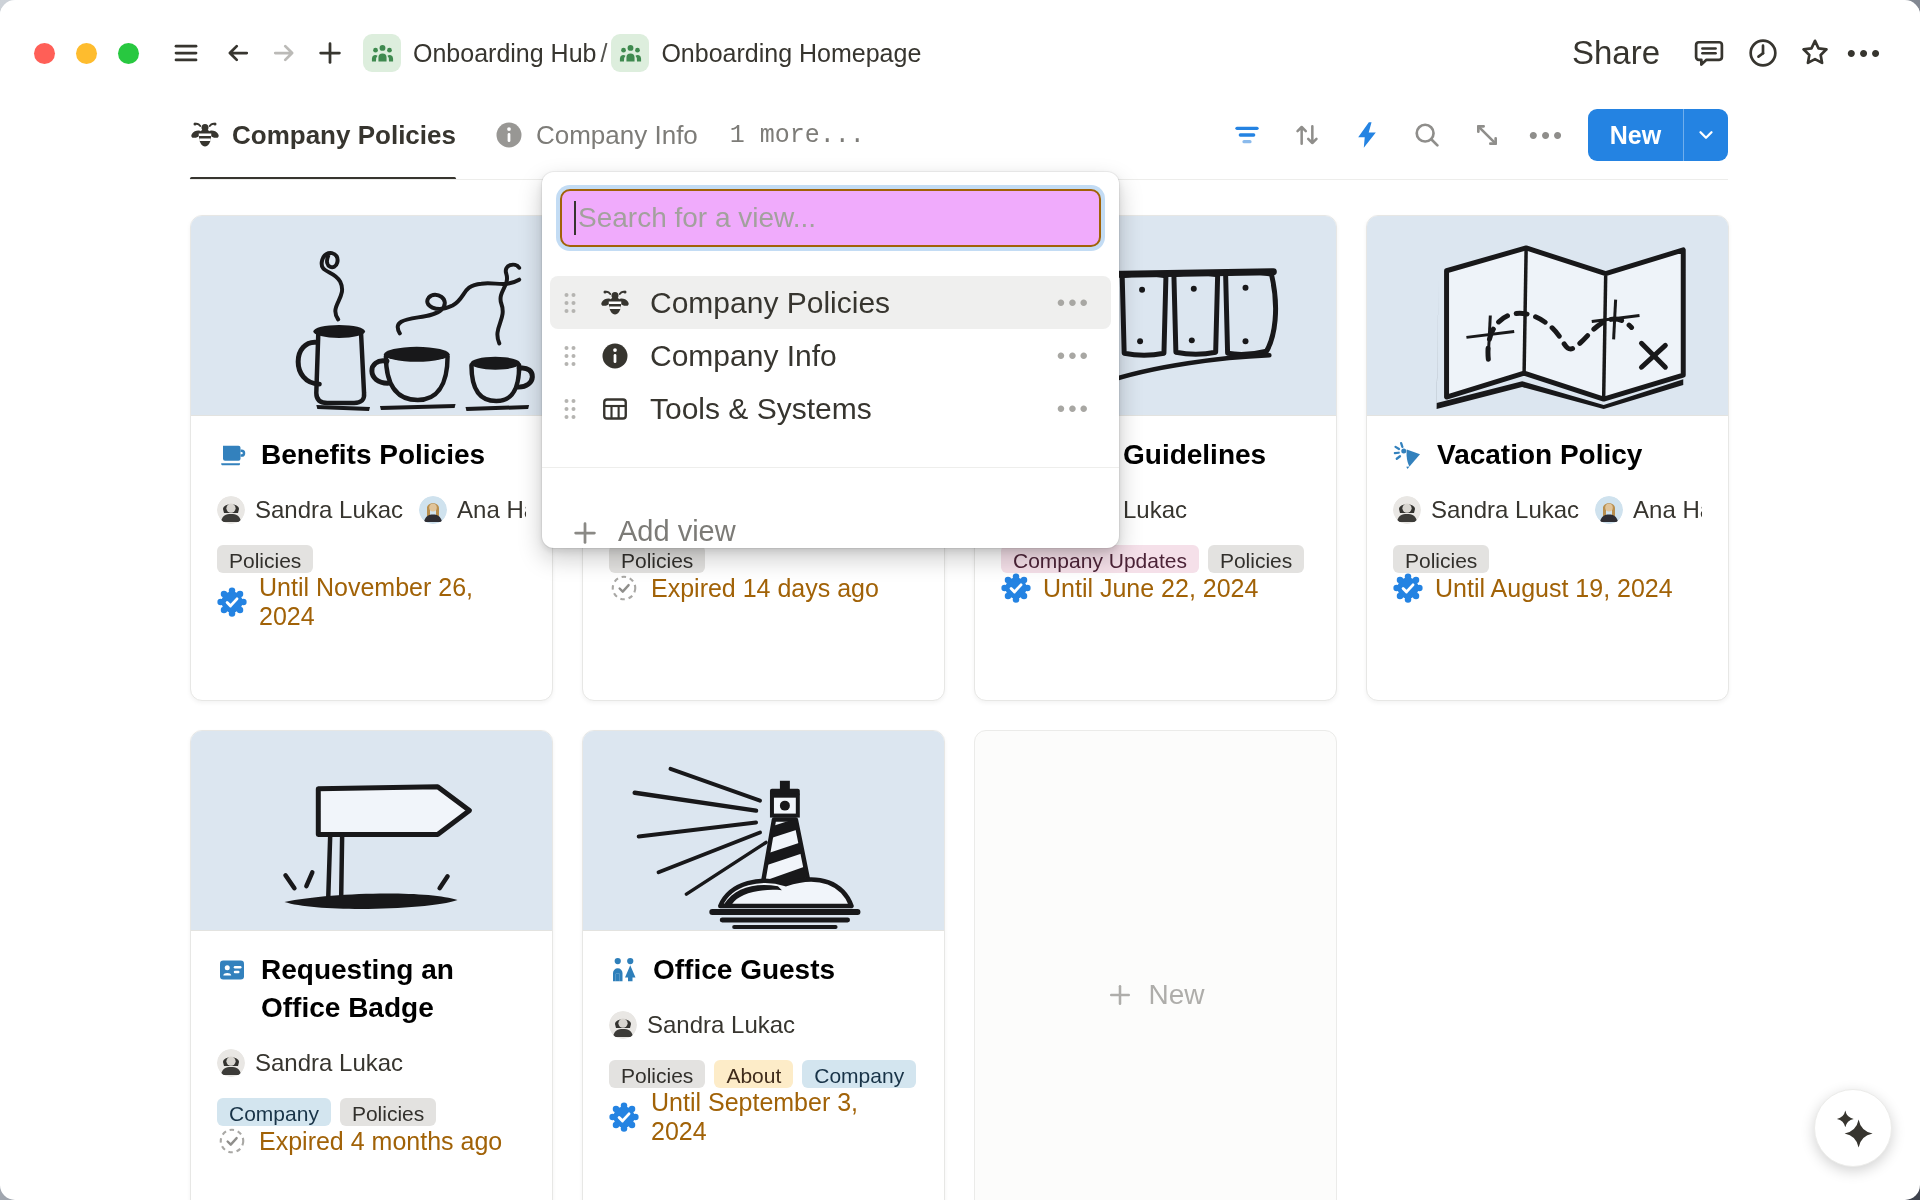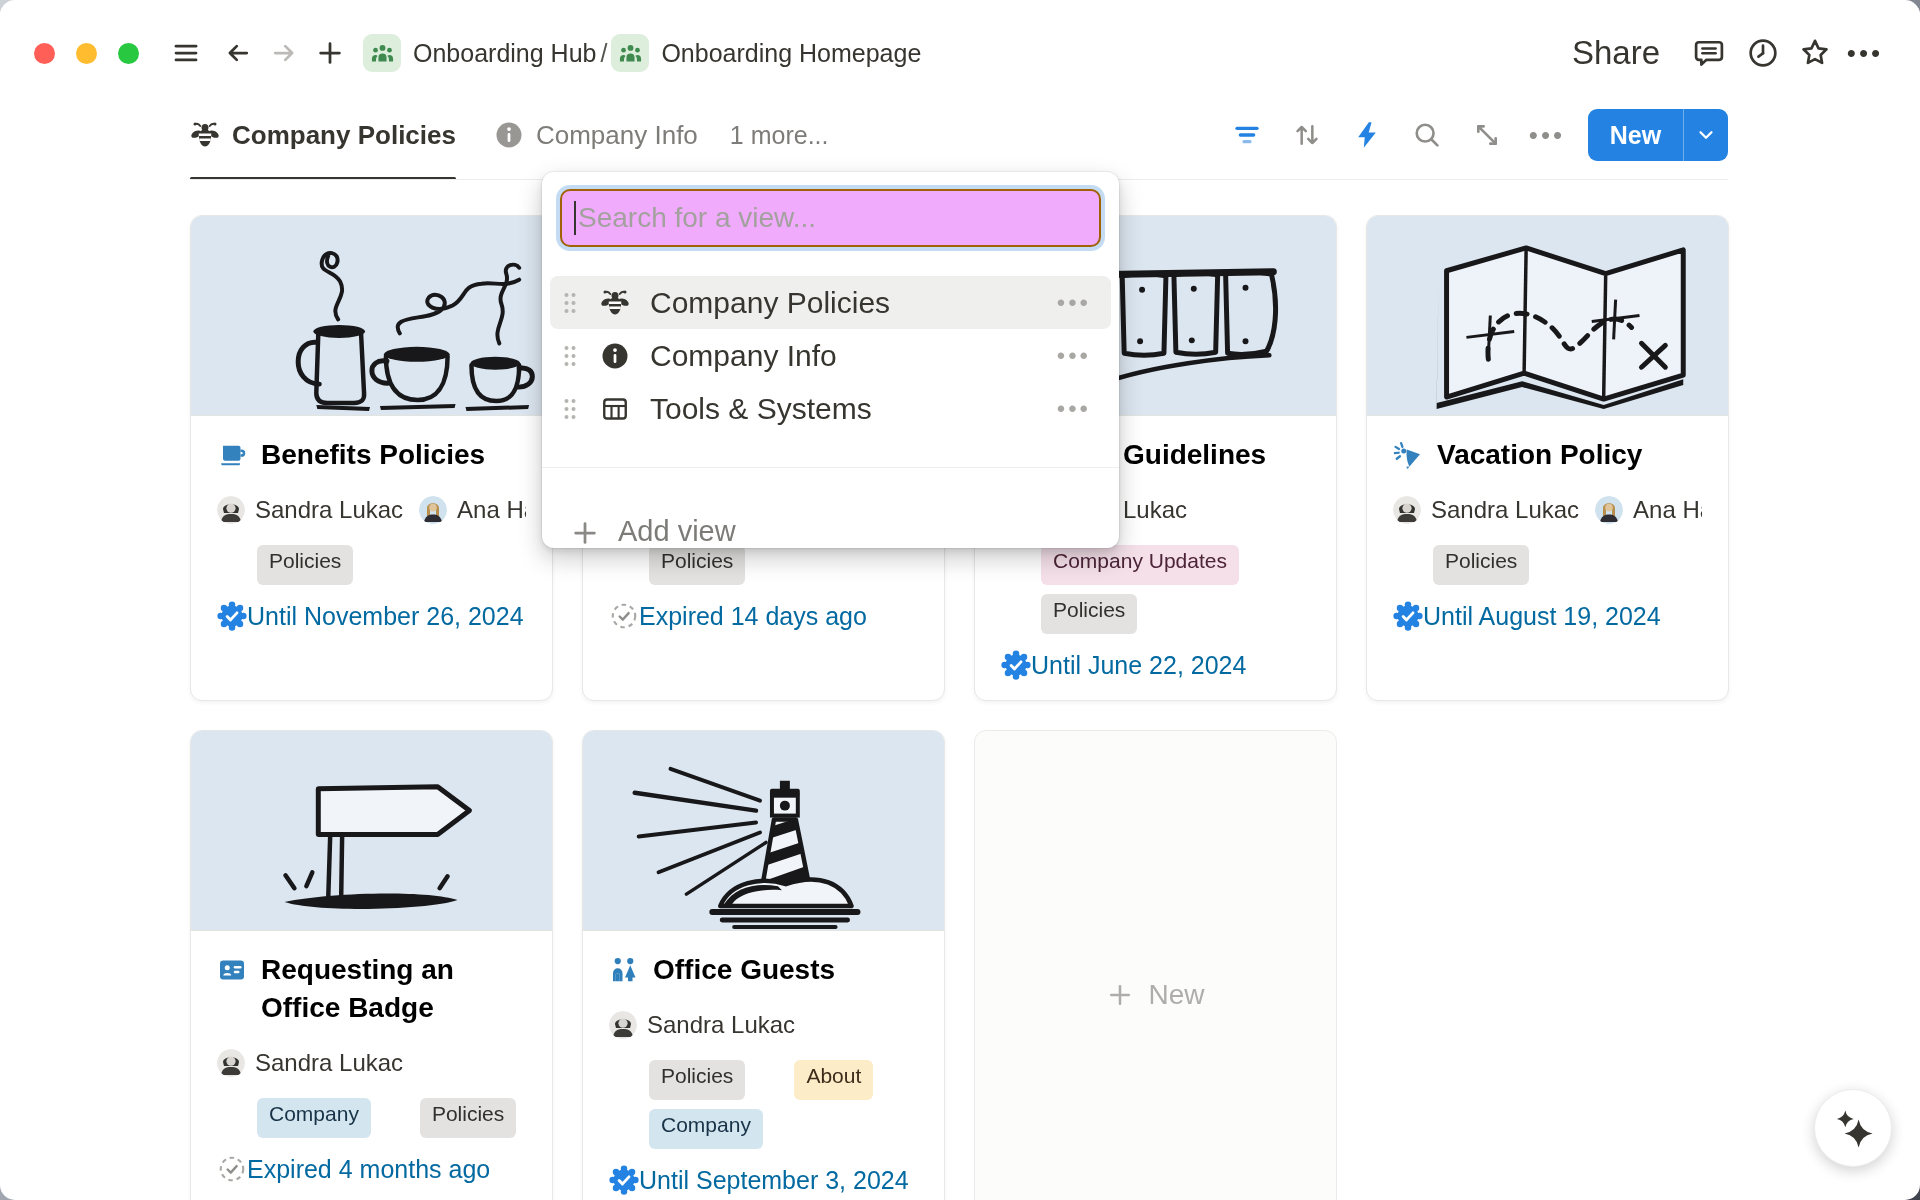--- a/index.html
+++ b/index.html
@@ -27,21 +27,21 @@
   
   .toolbar { position:absolute; top:90px; left:0; right:0; height:90px; display:flex; align-items:center;
              padding:0 192px 0 190px; }
   .toolbar-rule { position:absolute; left:190px; right:192px; bottom:0; height:1px; background:#ededeb; }
   .tab { position:relative; height:90px; display:flex; align-items:center; gap:12px; font-size:26px; }
   .tab svg { width:30px; height:30px; }
   .tab.active { font-weight:600; color:#37352f; }
   .tab.active::after { content:""; position:absolute; left:0; right:0; bottom:0; height:3px; background:#37352f; border-radius:2px; }
   .tab.inactive { color:#7d7c78; font-weight:500; margin-left:38px; }
   .tab.inactive svg { color:#989794; }
-  .more-link { font-size:25px; color:#7d7c78; margin-left:32px; }
+  .more-link { font-size:25px; color:#7d7c78; margin-left:32px;font-family:Liberation Mono, monospace; }
   .ibtn { width:38px; height:38px; margin-left:22px; display:flex; align-items:center; justify-content:center; border-radius:6px; flex:none; }
   .ibtn svg { width:32px; height:32px; }
   .new-btn { margin-left:22px; height:52px; width:140px; background:#2483e2; border-radius:9px; display:flex; align-items:center; color:#fff; }
   .new-btn .nb-label { flex:1; text-align:center; font-size:25px; font-weight:600; }
   .new-btn .nb-div { width:1px; height:52px; background:rgba(255,255,255,0.35); }
   .new-btn .nb-chev { width:44px; display:flex; align-items:center; justify-content:center; }
   .new-btn .nb-chev svg { width:22px; height:22px; }
 
   
   .cards { position:absolute; top:215px; left:190px; display:grid; grid-template-columns:repeat(4,363px);
@@ -53,26 +53,26 @@
   .title-row { display:flex; gap:14px; align-items:flex-start; min-height:38px; }
   .title-row h3 { font-size:28px; font-weight:600; color:#000000; line-height:38px; max-width:262px; }
   .ticon { width:30px; height:30px; margin-top:4px; flex:none; }
   .ticon svg { width:30px; height:30px; }
   .people-row { margin-top:18px; height:36px; display:flex; align-items:center; gap:10px; white-space:nowrap; overflow:hidden;text-align:center; }
   .people-row .pname { font-size:24px; color:#37352f; }
   .avatar { width:28px; height:28px; flex:none; border-radius:50%; overflow:hidden; }
   .avatar svg { width:28px; height:28px; display:block; }
   .avatar.second { margin-left:6px; }
   .tags-row { margin-top:17px; display:flex; flex-wrap:wrap; gap:9px; max-width:311px; }
-  .tag { height:40px; line-height:32px; padding:0 12px; border-radius:6px; font-size:21px; font-weight:500; white-space:nowrap;margin-left:40px; }
+  .tag { height:28px; line-height:32px; padding:0 12px; border-radius:6px; font-size:21px; font-weight:500; white-space:nowrap; }
   .tag-gray { background:#e3e2e0; color:#32302c; }
   .tag-blue { background:#d3e5ef; color:#183347; }
   .tag-yellow { background:#fdecc8; color:#402c1b; }
   .tag-pink { background:#f5e0e9; color:#4c2337; }
-  .status-row { margin-top:16px; display:flex; align-items:center; gap:0; font-size:25px; color:#0369a1; }
+  .status-row { display:flex; align-items:center; gap:12px; font-size:25px; color:#a16207; }
   .status-row .sicon { width:30px; height:30px; flex:none; }
   .status-row svg { width:30px; height:30px; }
   .offset .title-row, .offset .people-row { padding-left:122px; }
   .card-empty { background:#fcfcfb; border:1px solid #ebebe9; border-radius:12px; box-shadow:none;
                 display:flex; align-items:center; justify-content:center; gap:14px; color:#aeadaa; font-size:28px; }
   .card-empty svg { width:28px; height:28px; color:#aeadaa; }
 
   
   .view-menu { position:absolute; left:542px; top:172px; width:577px; height:376px; background:#fff; border-radius:12px;
                box-shadow:0 0 0 1px rgba(15,15,15,0.05), 0 10px 24px rgba(15,15,15,0.22), 0 3px 6px rgba(15,15,15,0.1);

